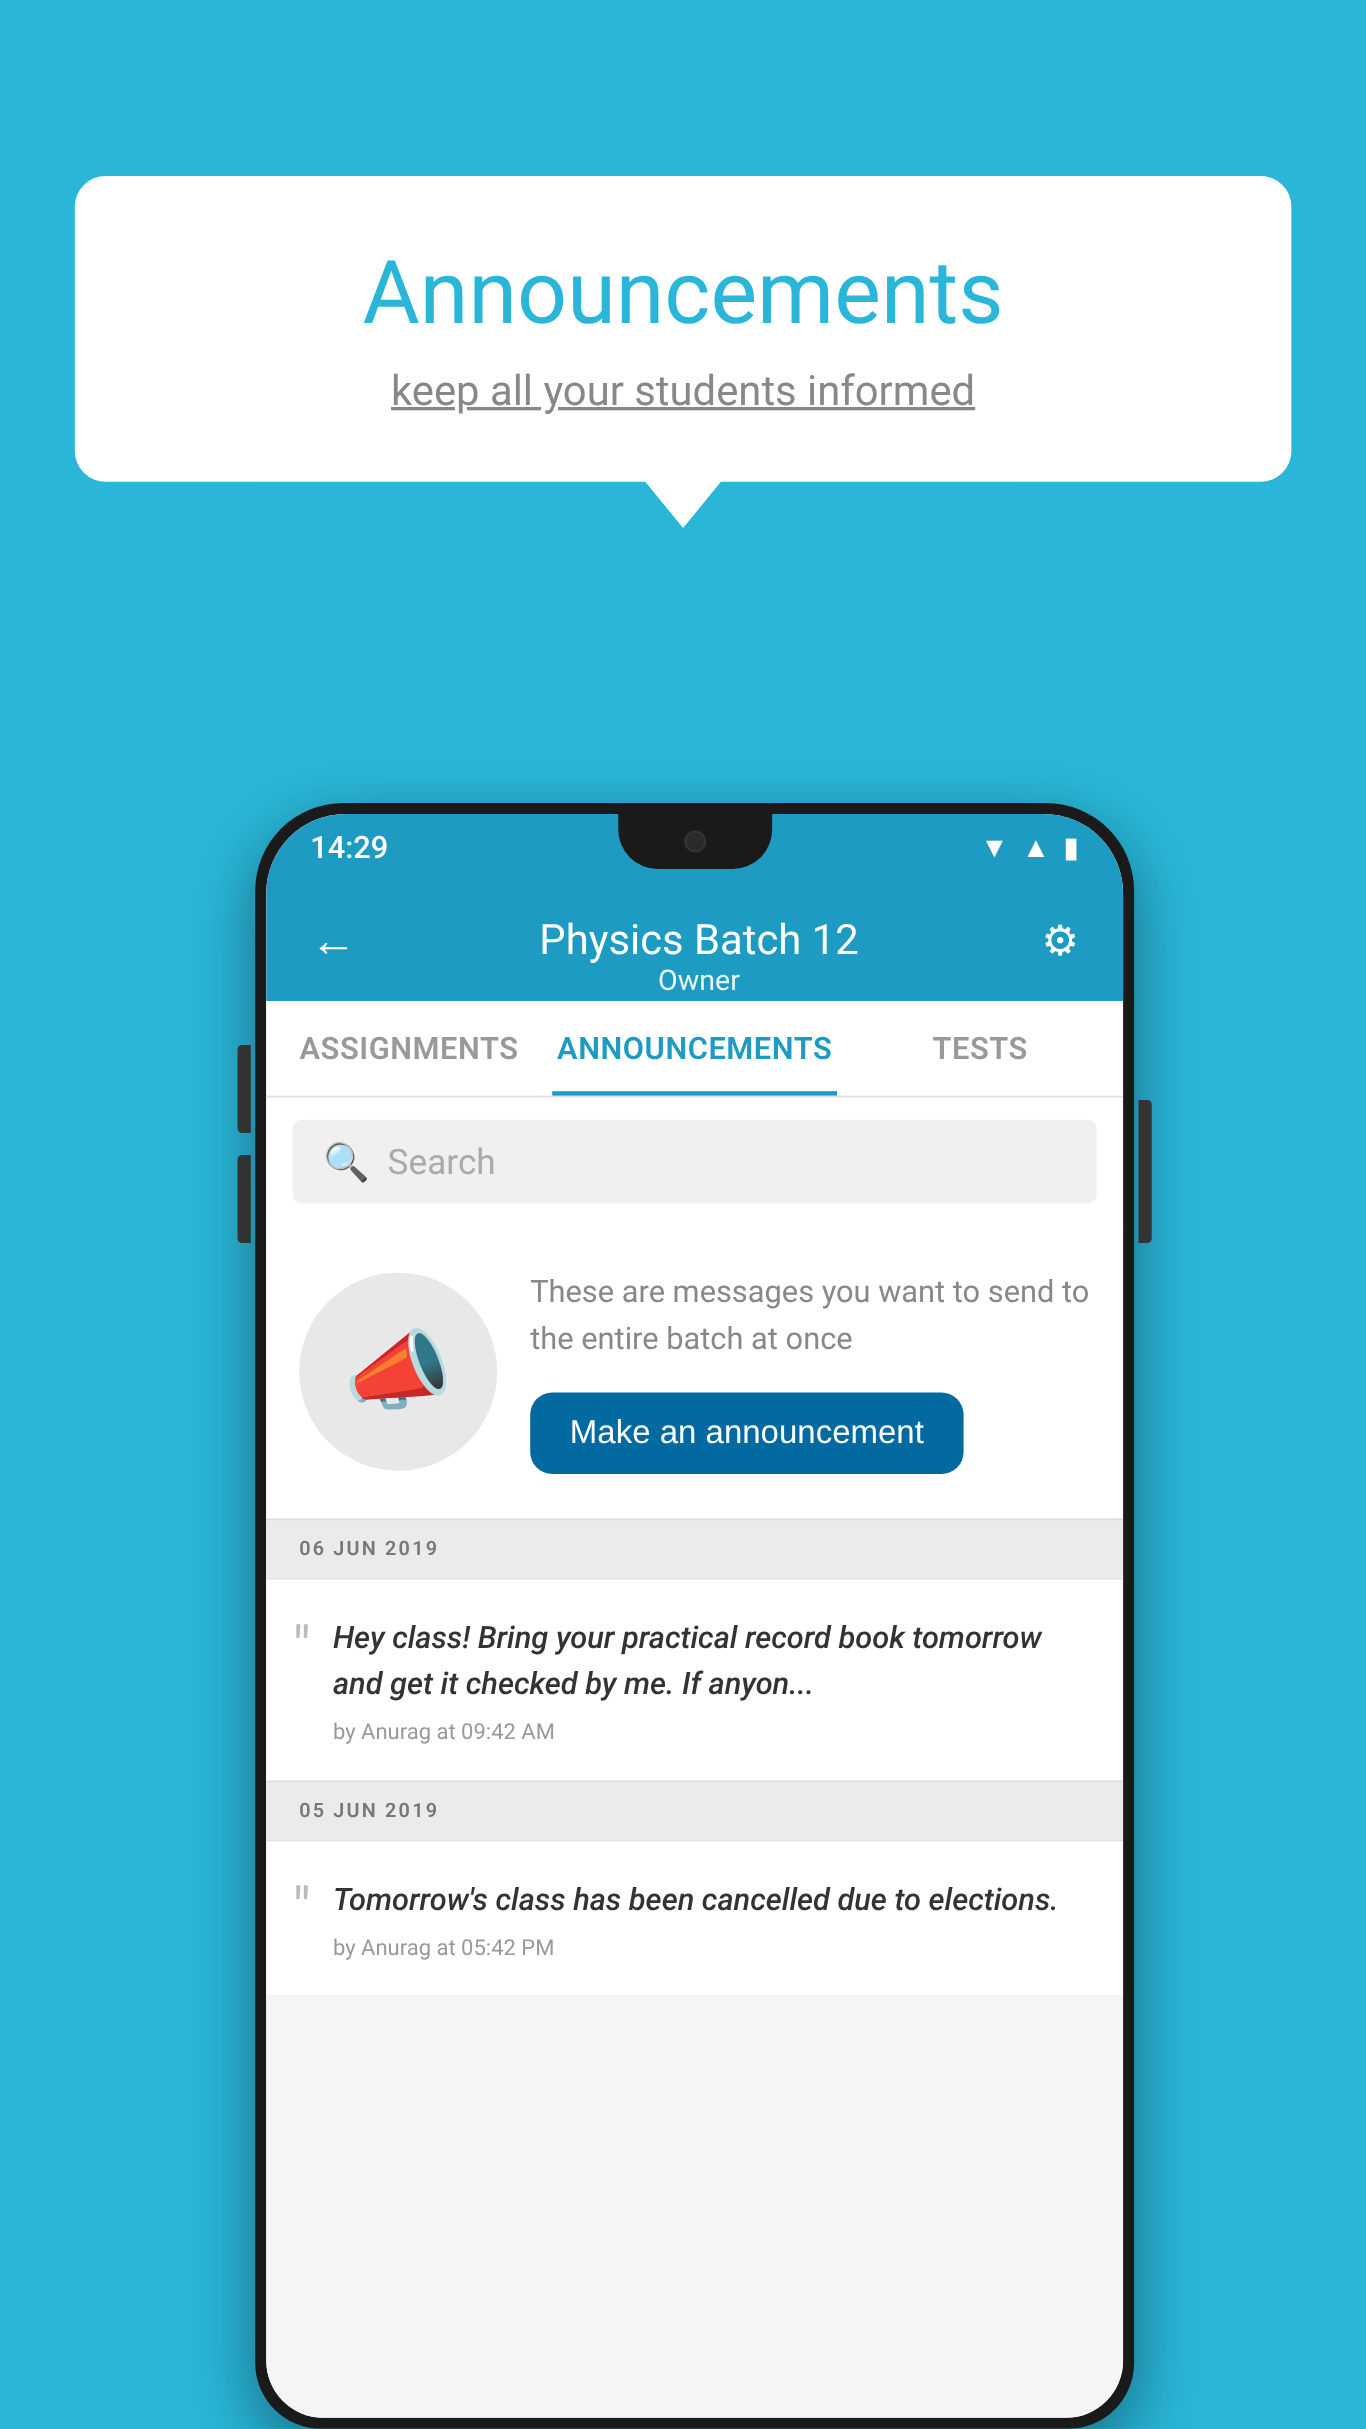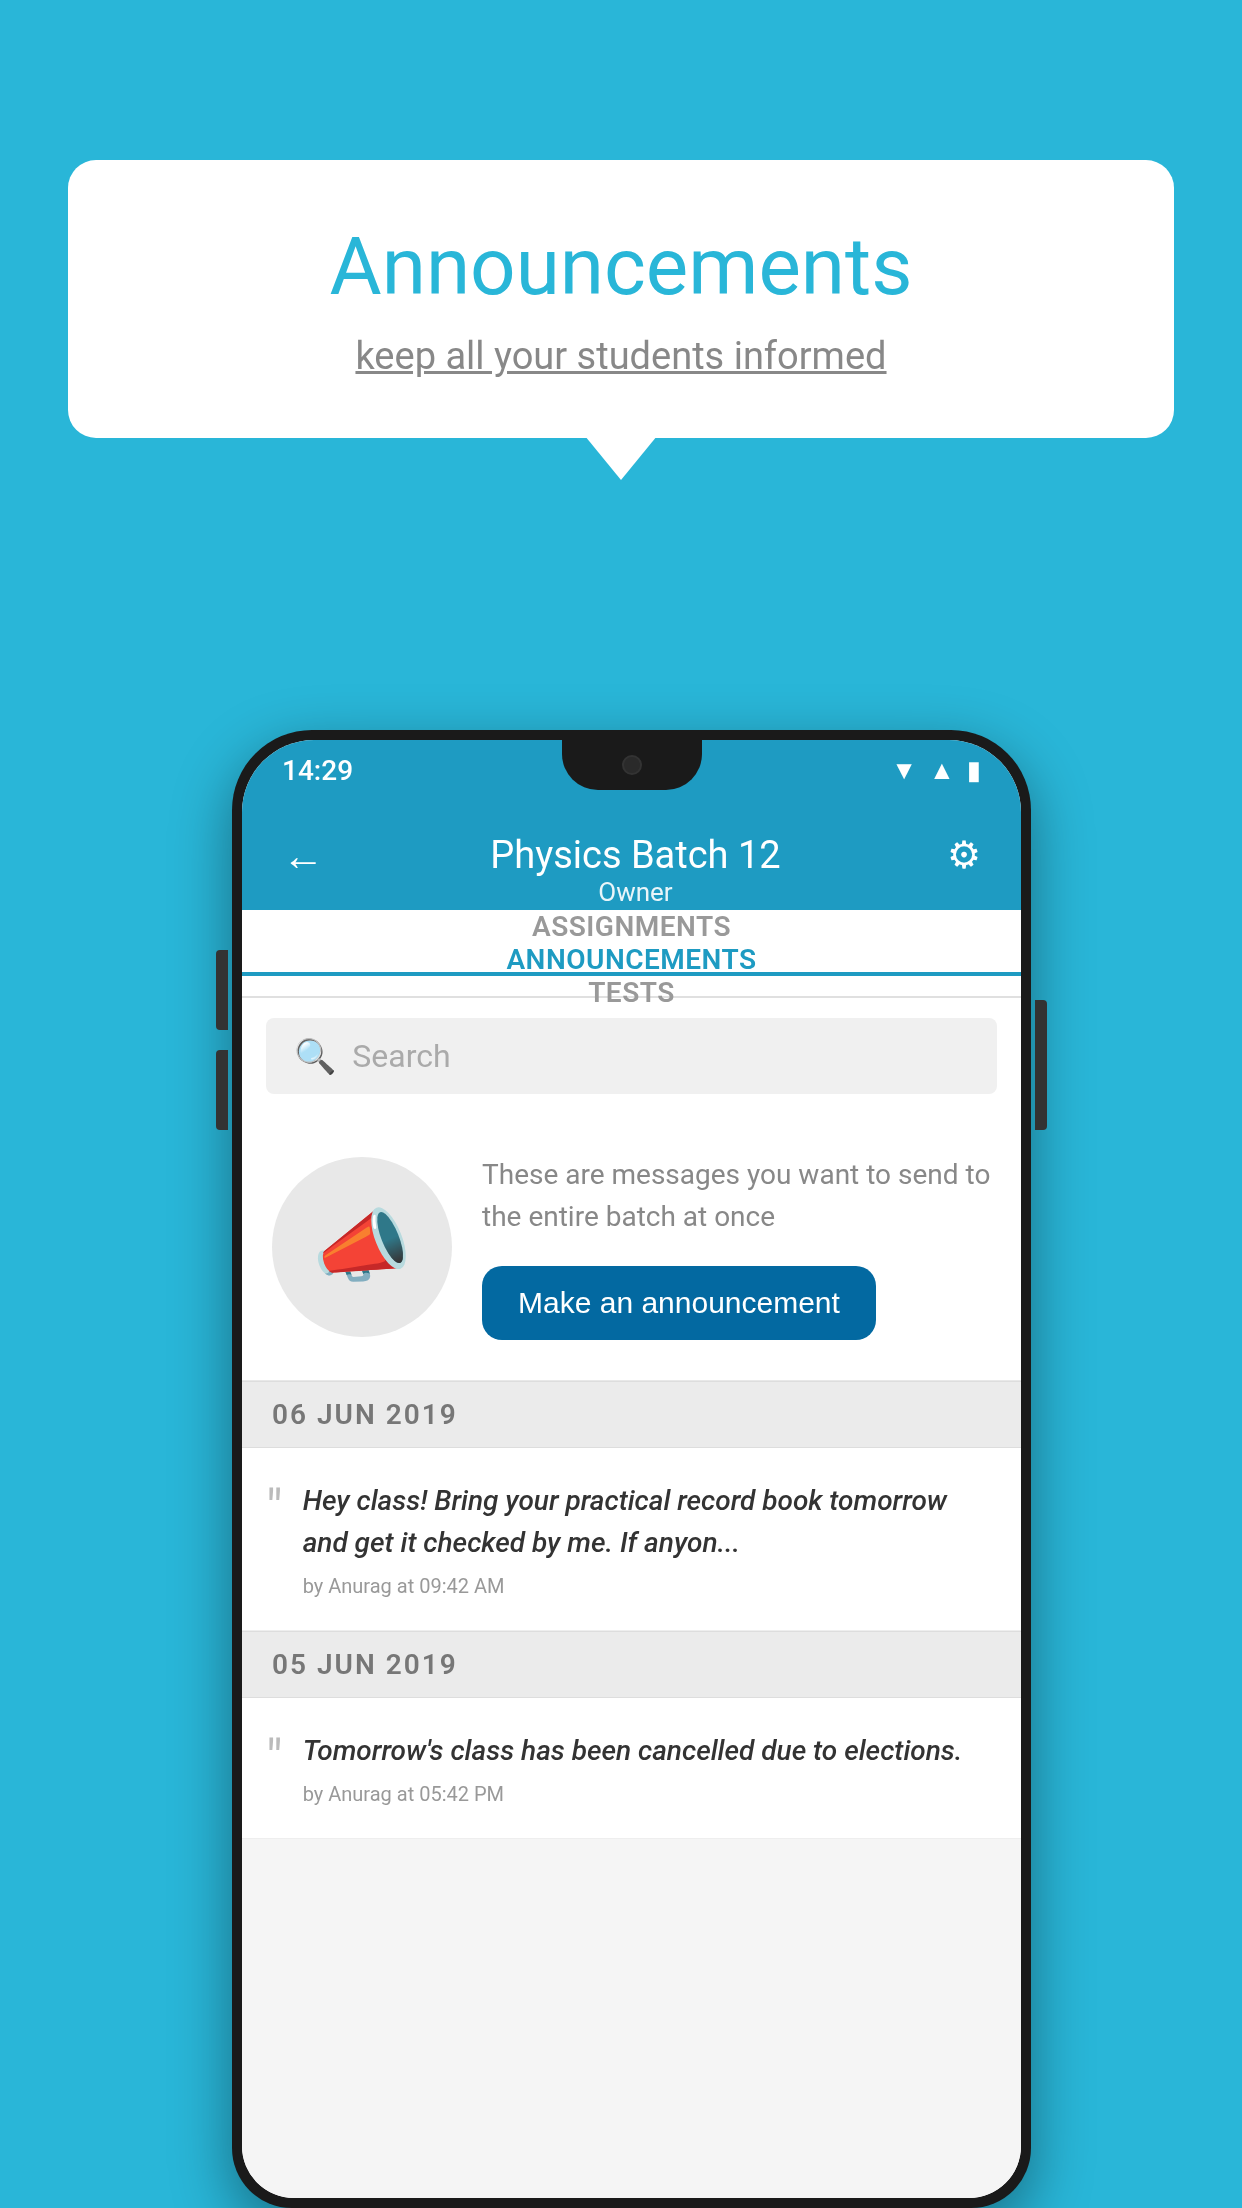--- a/index.html
+++ b/index.html
@@ -178,21 +178,20 @@
       padding: 10px;
     }
 
     
     .tabs-bar {
       background: #fff;
       display: flex;
       align-items: stretch;
       border-bottom: 2px solid #e0e0e0;
       height: 88px;
-      flex-direction: column;
     }
 
     .tab {
       flex: 1;
       display: flex;
       align-items: center;
       justify-content: center;
       font-size: 28px;
       font-weight: 600;
       color: #999;
@@ -294,21 +293,21 @@
       font-size: 30px;
       font-weight: 500;
       cursor: pointer;
       white-space: nowrap;
     }
 
     
     .date-separator {
       background: #ebebeb;
       padding: 16px 30px;
-      font-size: 28px;
+      font-size: 18px;
       color: #777;
       font-weight: 600;
       letter-spacing: 2px;
       border-bottom: 1px solid #ddd;
       border-top: 1px solid #ddd;
     }
 
     
     .announcement-item {
       background: #fff;

